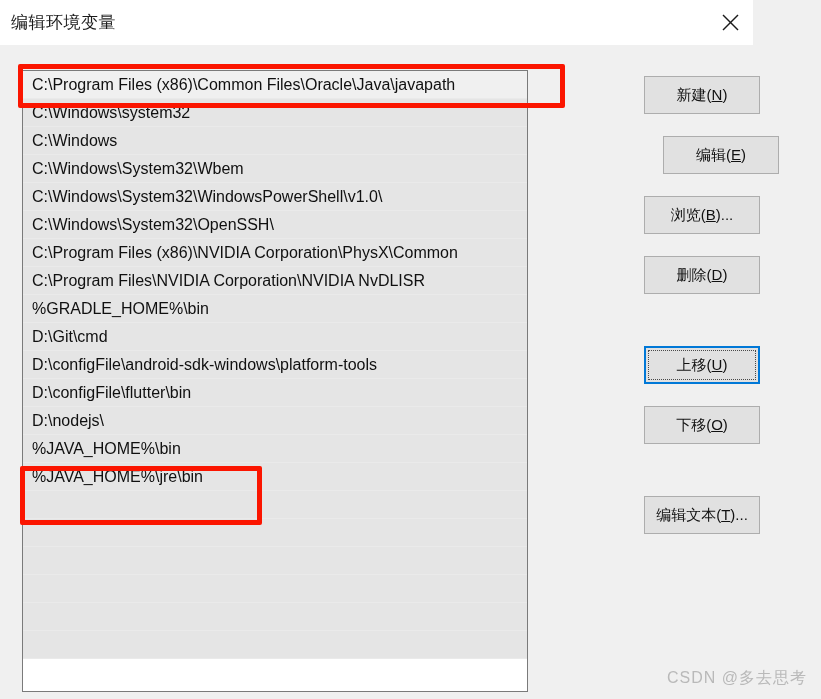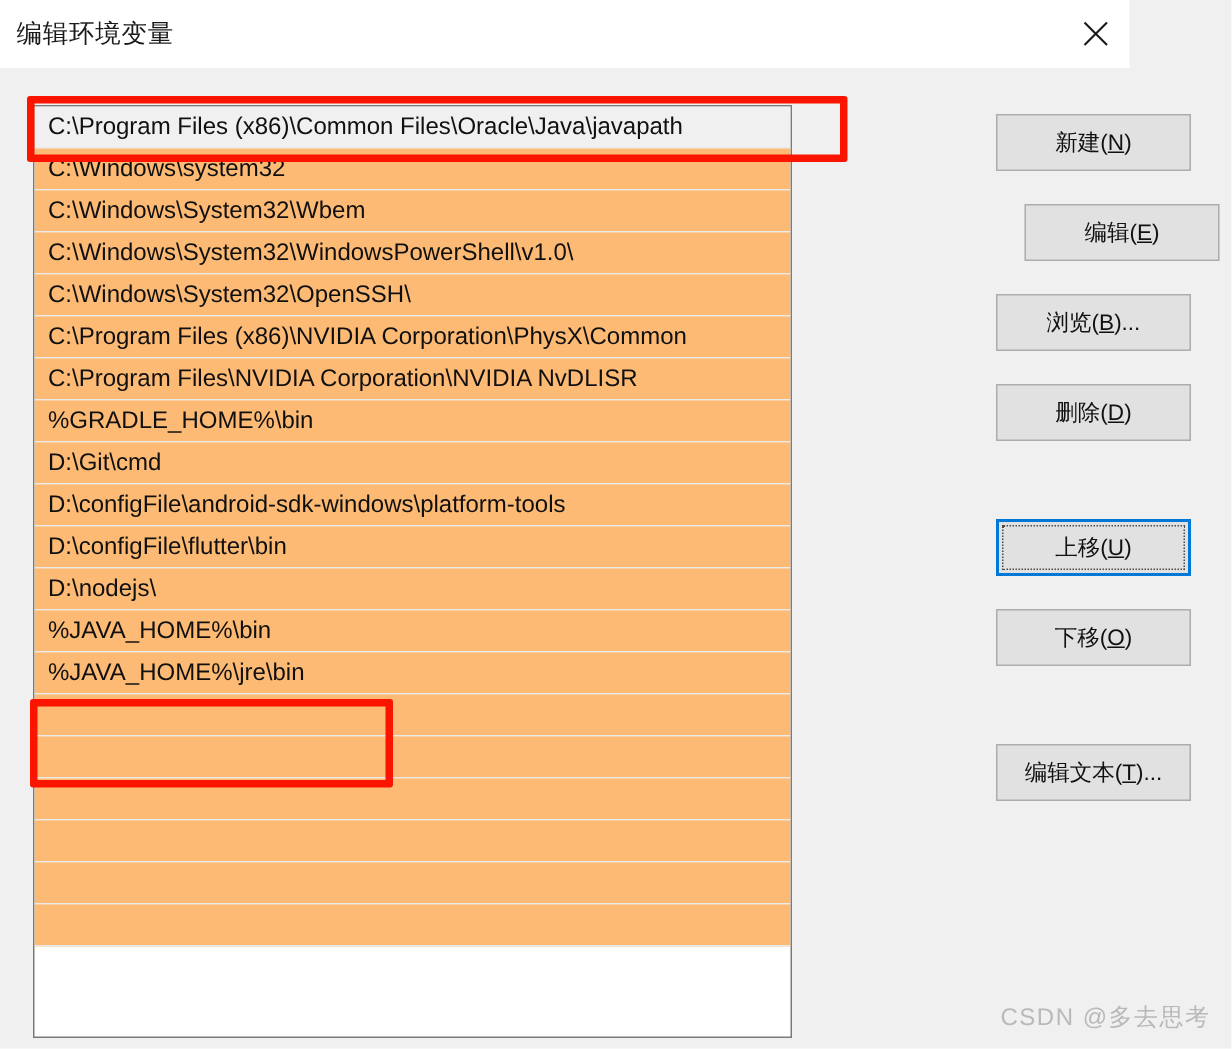--- a/index.html
+++ b/index.html
@@ -61,34 +61,34 @@
   .list-row {
     height: 28px;
     line-height: 28px;
     box-sizing: border-box;
     border-bottom: 1px solid #eaeaea;
     padding-left: 9px;
     font-size: 16px;
     color: #101010;
     white-space: nowrap;
     overflow: hidden;
-    background: #fdba74;
+    background: #e5e5e5;
   }
   .list-row.selected {
     background: #f0f0f0;
   }
   .list-row.empty {
     height: 28px;
   }
 
   
   .btn {
     position: absolute;
-    left: 664px;
-    width: 130px;
+    left: 644px;
+    width: 116px;
     height: 38px;
     background: #e1e1e1;
     border: 1px solid #adadad;
     box-sizing: border-box;
     font-family: "Liberation Sans", "DejaVu Sans", sans-serif;
     font-size: 15px;
     color: #111111;
     display: flex;
     align-items: center;
     justify-content: center;
@@ -149,20 +149,21 @@
         <line x1="1" y1="1" x2="16" y2="16" stroke="#1a1a1a" stroke-width="1.4"></line>
         <line x1="16" y1="1" x2="1" y2="16" stroke="#1a1a1a" stroke-width="1.4"></line>
       </svg>
     </span>
   </div>
 </div>
 
 <div class="listbox" id="path-listbox">
     <div class="list-row selected">C:\Program Files (x86)\Common Files\Oracle\Java\javapath</div>
     <div class="list-row">C:\Windows\system32</div>
+    <div class="list-row">C:\Windows</div>
     <div class="list-row">C:\Windows\System32\Wbem</div>
     <div class="list-row">C:\Windows\System32\WindowsPowerShell\v1.0\</div>
     <div class="list-row">C:\Windows\System32\OpenSSH\</div>
     <div class="list-row">C:\Program Files (x86)\NVIDIA Corporation\PhysX\Common</div>
     <div class="list-row">C:\Program Files\NVIDIA Corporation\NVIDIA NvDLISR</div>
     <div class="list-row">%GRADLE_HOME%\bin</div>
     <div class="list-row">D:\Git\cmd</div>
     <div class="list-row">D:\configFile\android-sdk-windows\platform-tools</div>
     <div class="list-row">D:\configFile\flutter\bin</div>
     <div class="list-row">D:\nodejs\</div>

